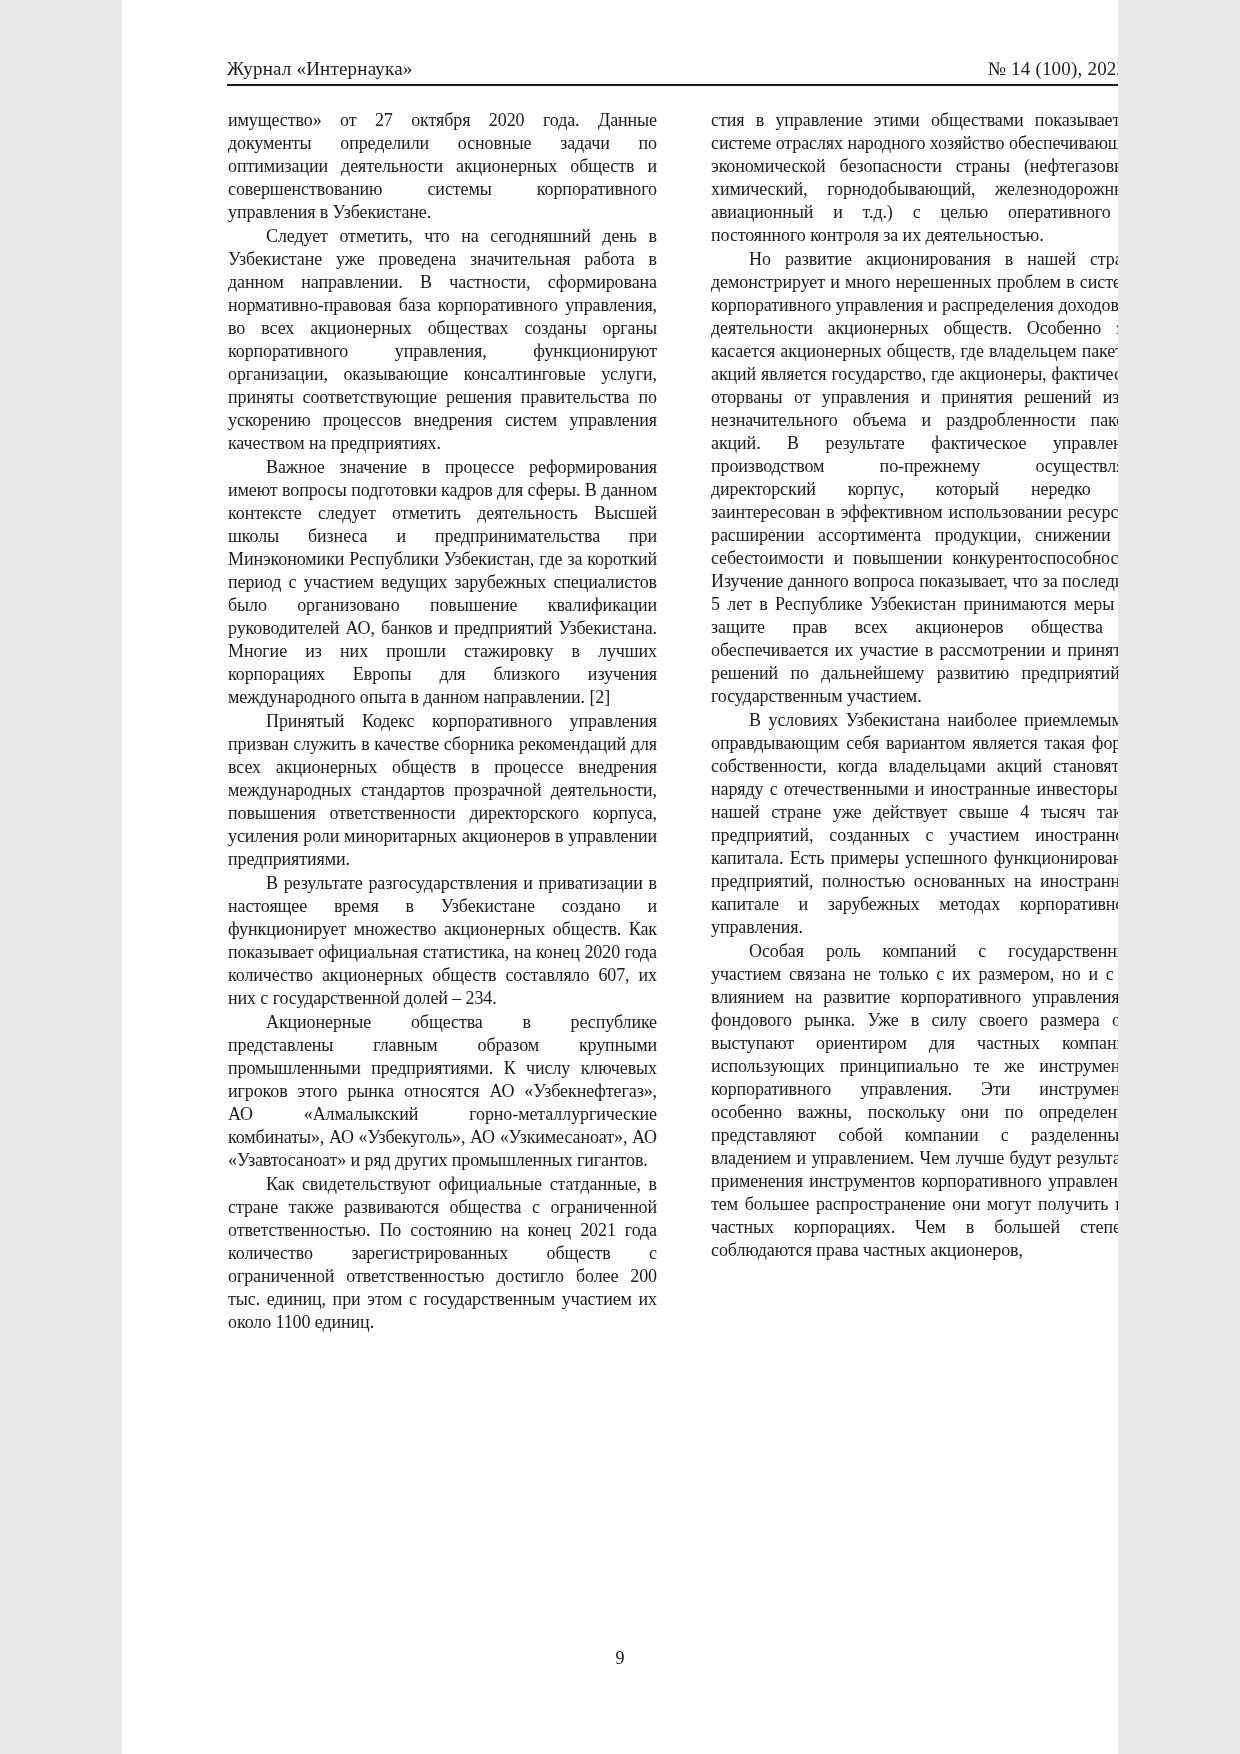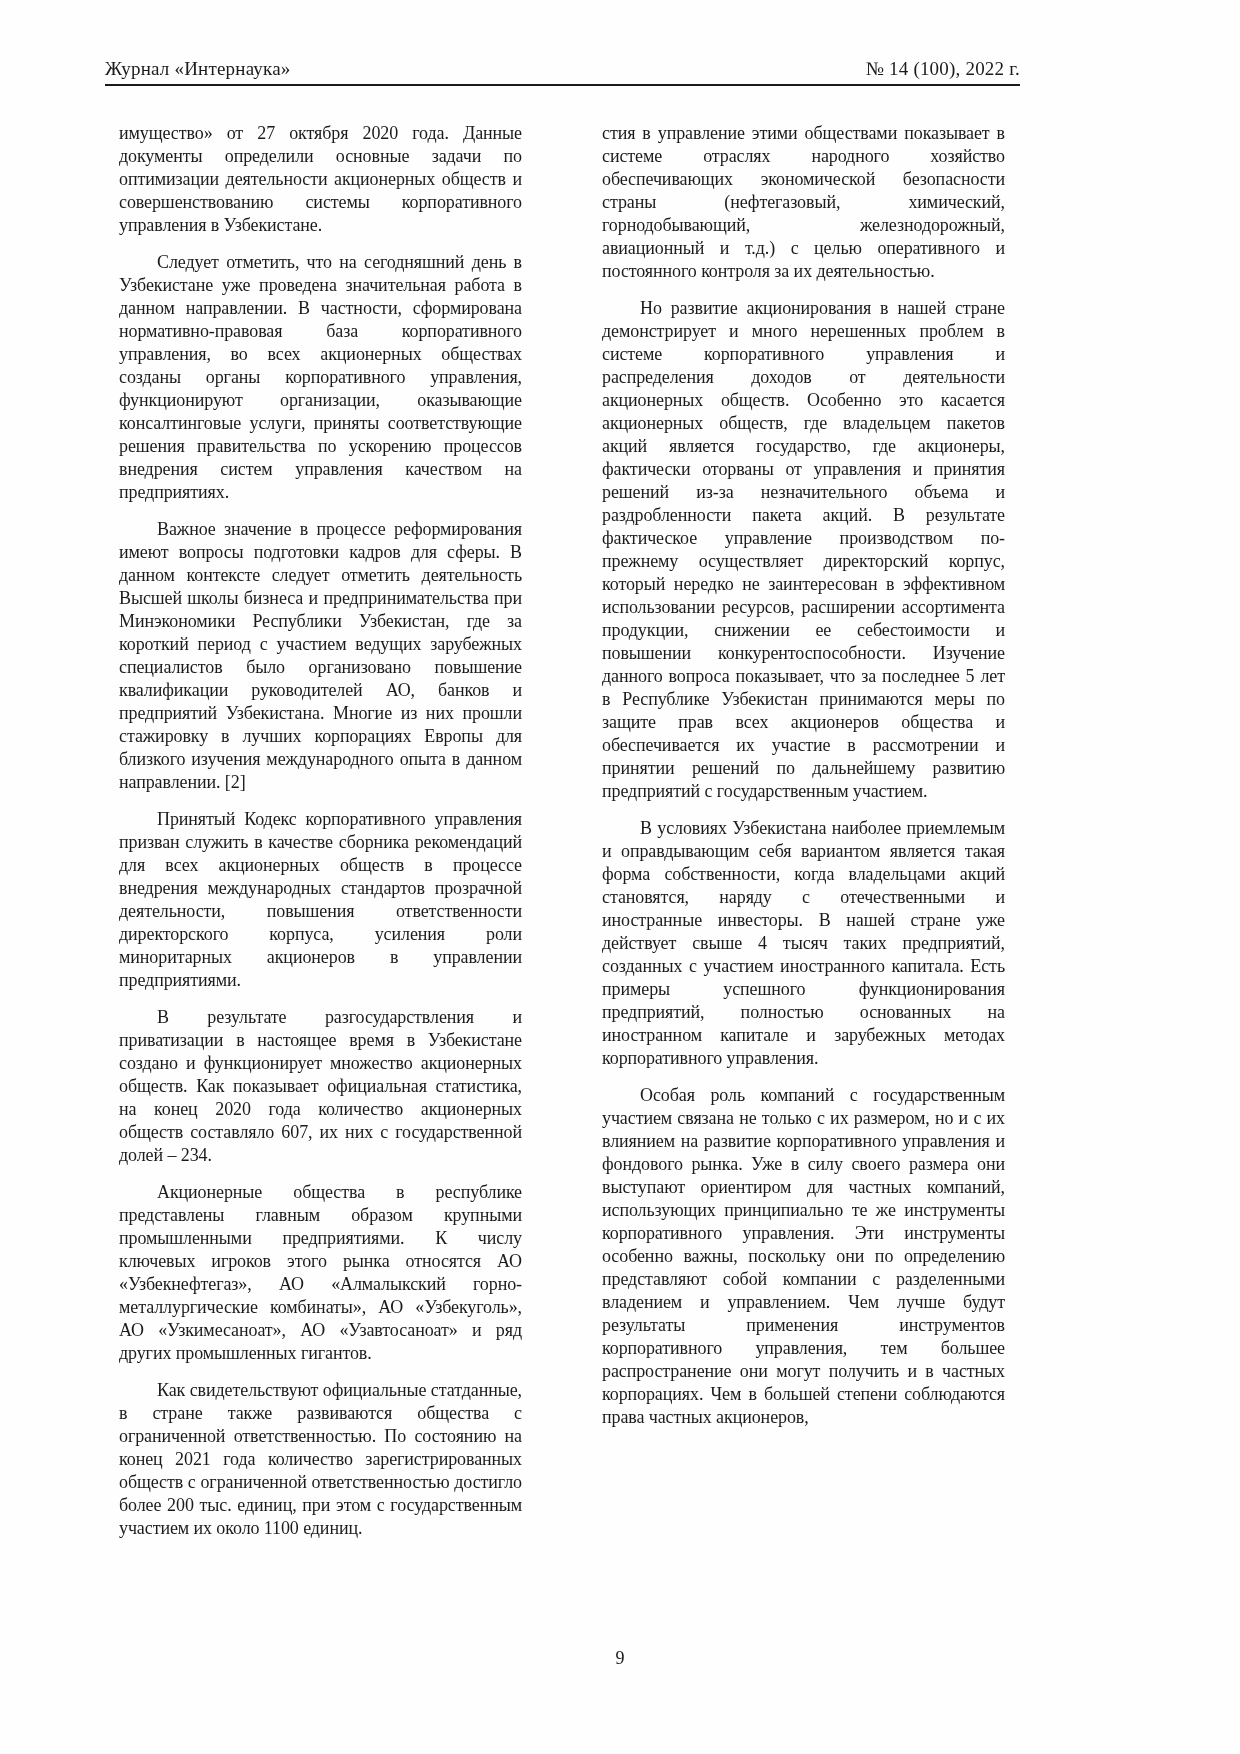--- a/index.html
+++ b/index.html
@@ -2,21 +2,21 @@
 <html lang="ru"><head>
 <meta charset="utf-8">
 <style>
   html, body {
     margin: 0;
     padding: 0;
     background: #e8e8e8;
   }
   .page {
     position: relative;
-    width: 1240px;
+    width: 996px;
     height: 1754px;
     margin: 0 auto;
     background: #fefefe;
     color: #1b1b1b;
     font-family: "Liberation Serif", "DejaVu Serif", serif;
     overflow: hidden;
   }
   .header {
     position: absolute;
     top: 58px;
@@ -46,21 +46,21 @@
     max-height: 1535px;
     overflow: hidden;
     font-size: 18px;
     line-height: 23px;
     text-align: justify;
     letter-spacing: -0.1px;
     hyphens: auto;
     -webkit-hyphens: auto;
   }
   .col p {
-    margin: 14px;
+    margin: 1px;
     padding: 0;
     text-indent: 38px;
   }
   .col p.no-indent {
     text-indent: 0;
   }
   .footer {
     position: absolute;
     top: 1648px;
     left: 0;

